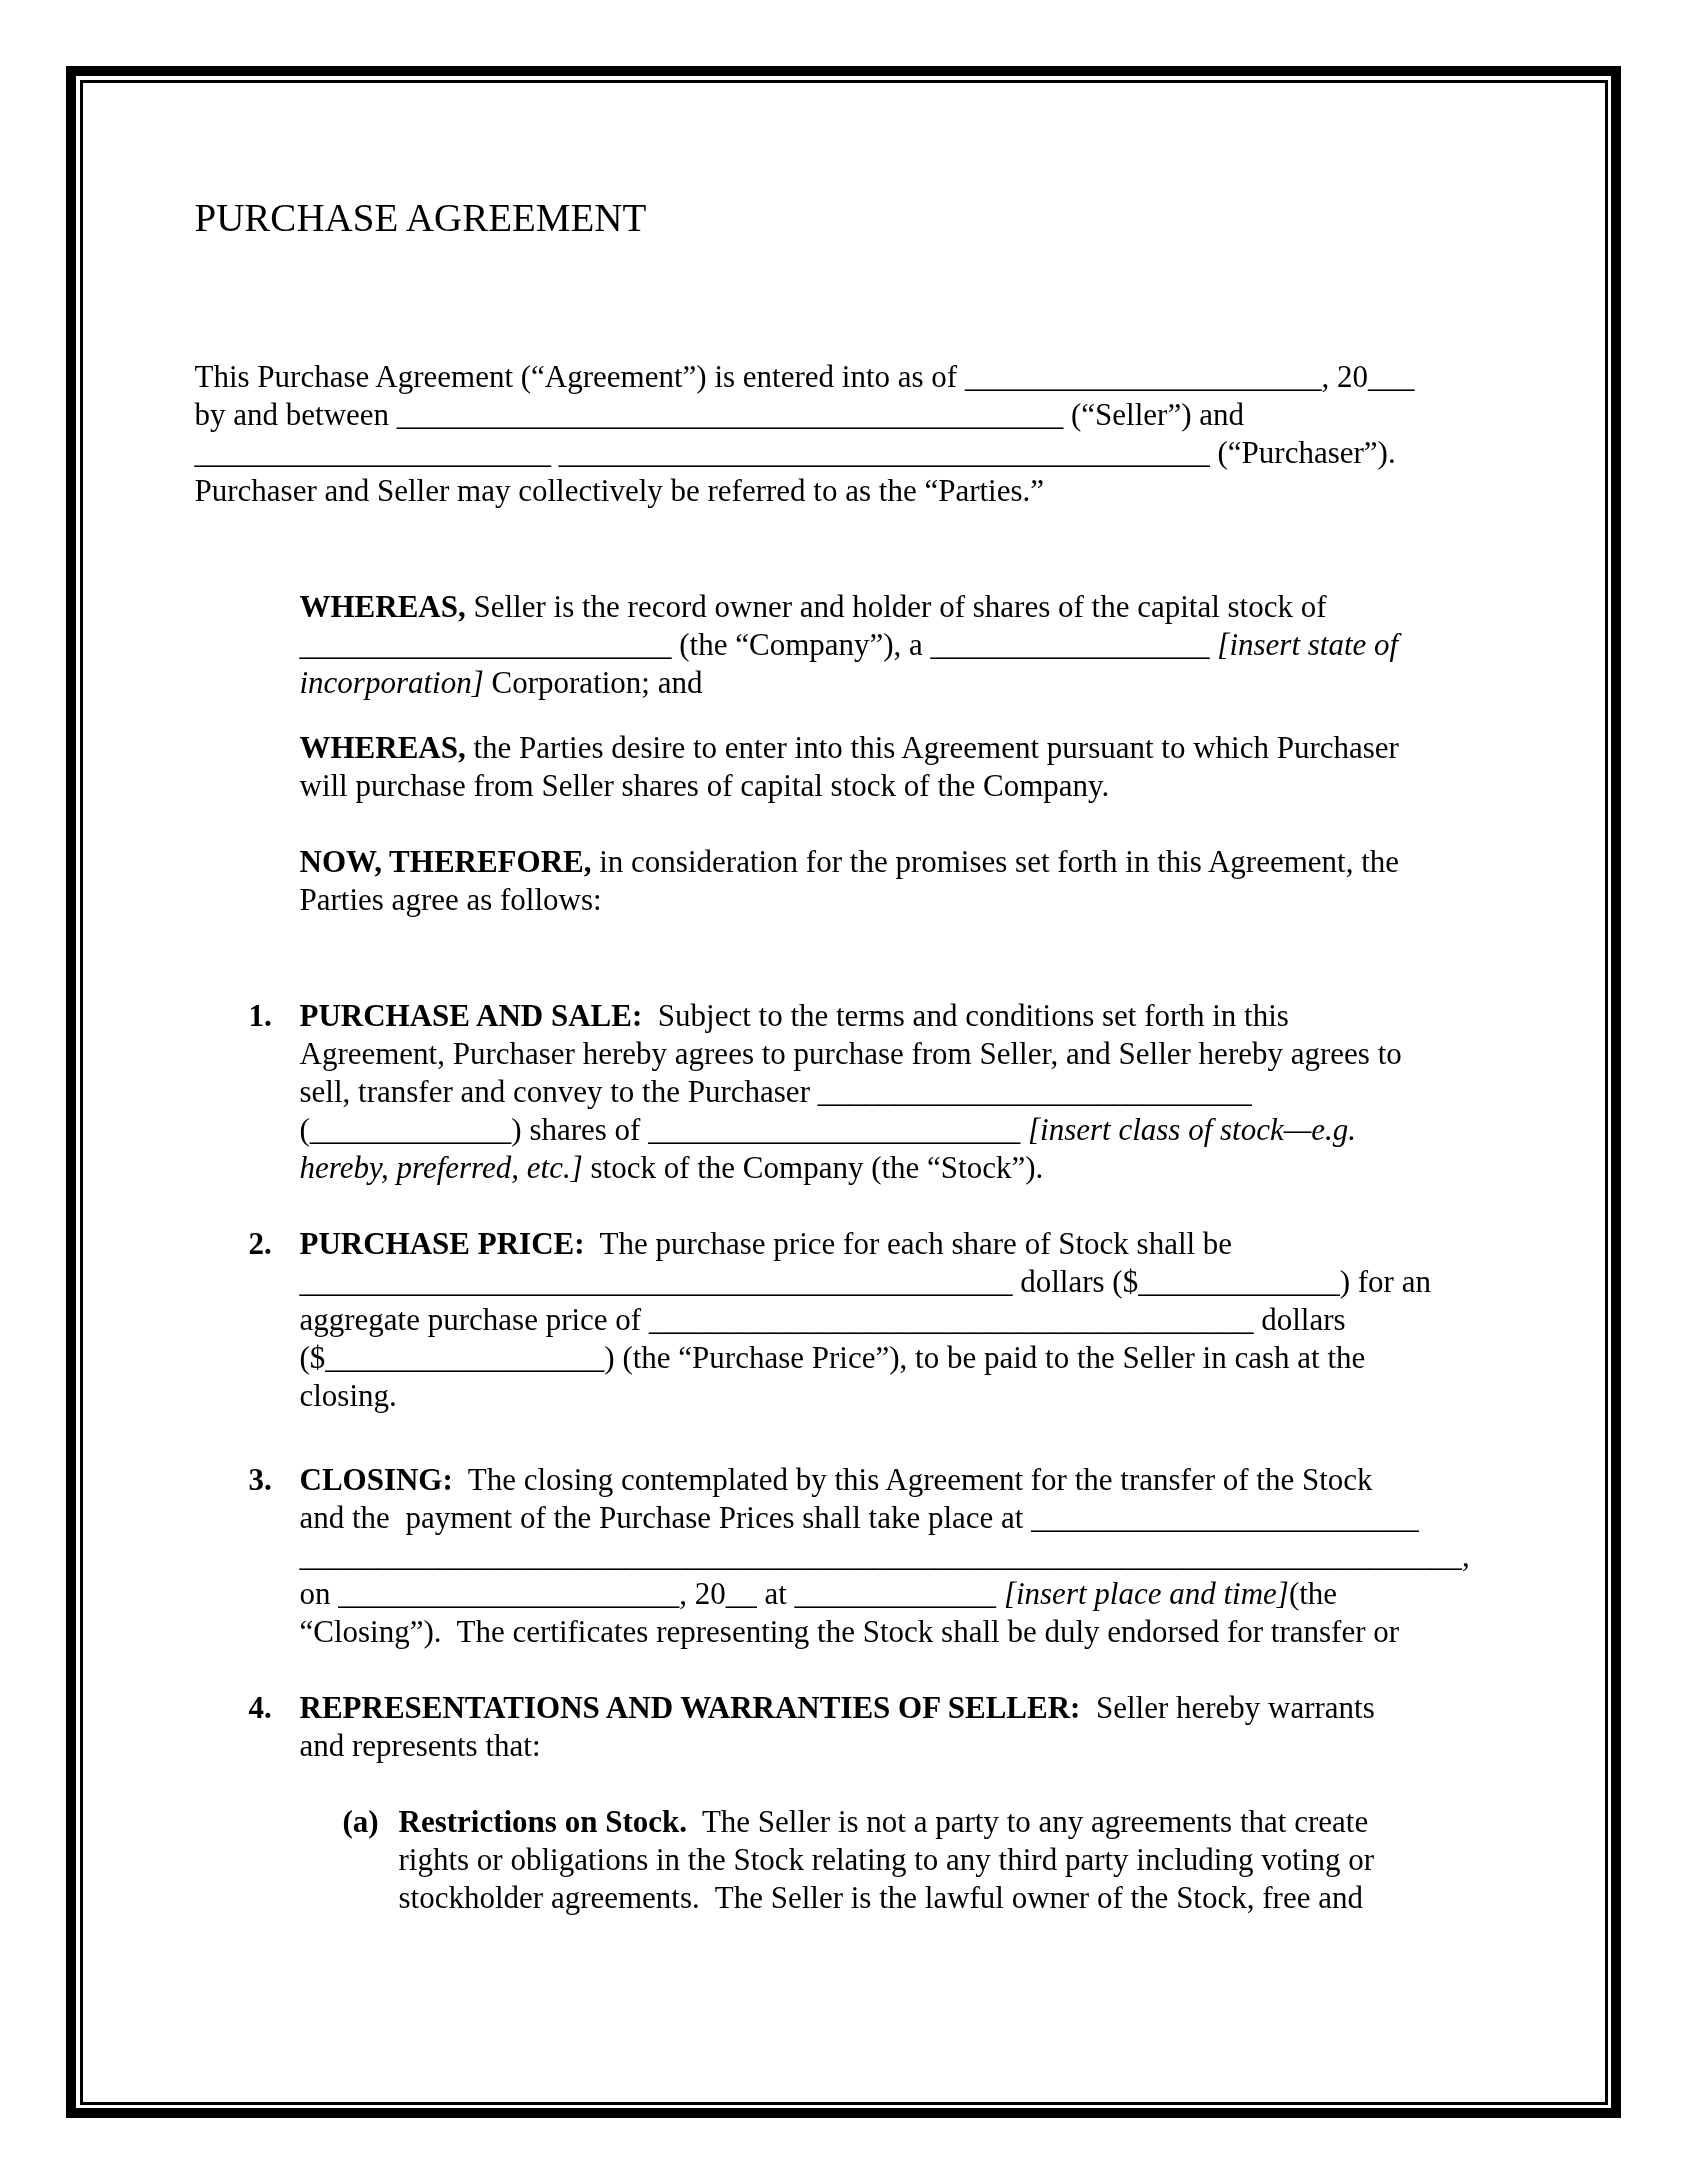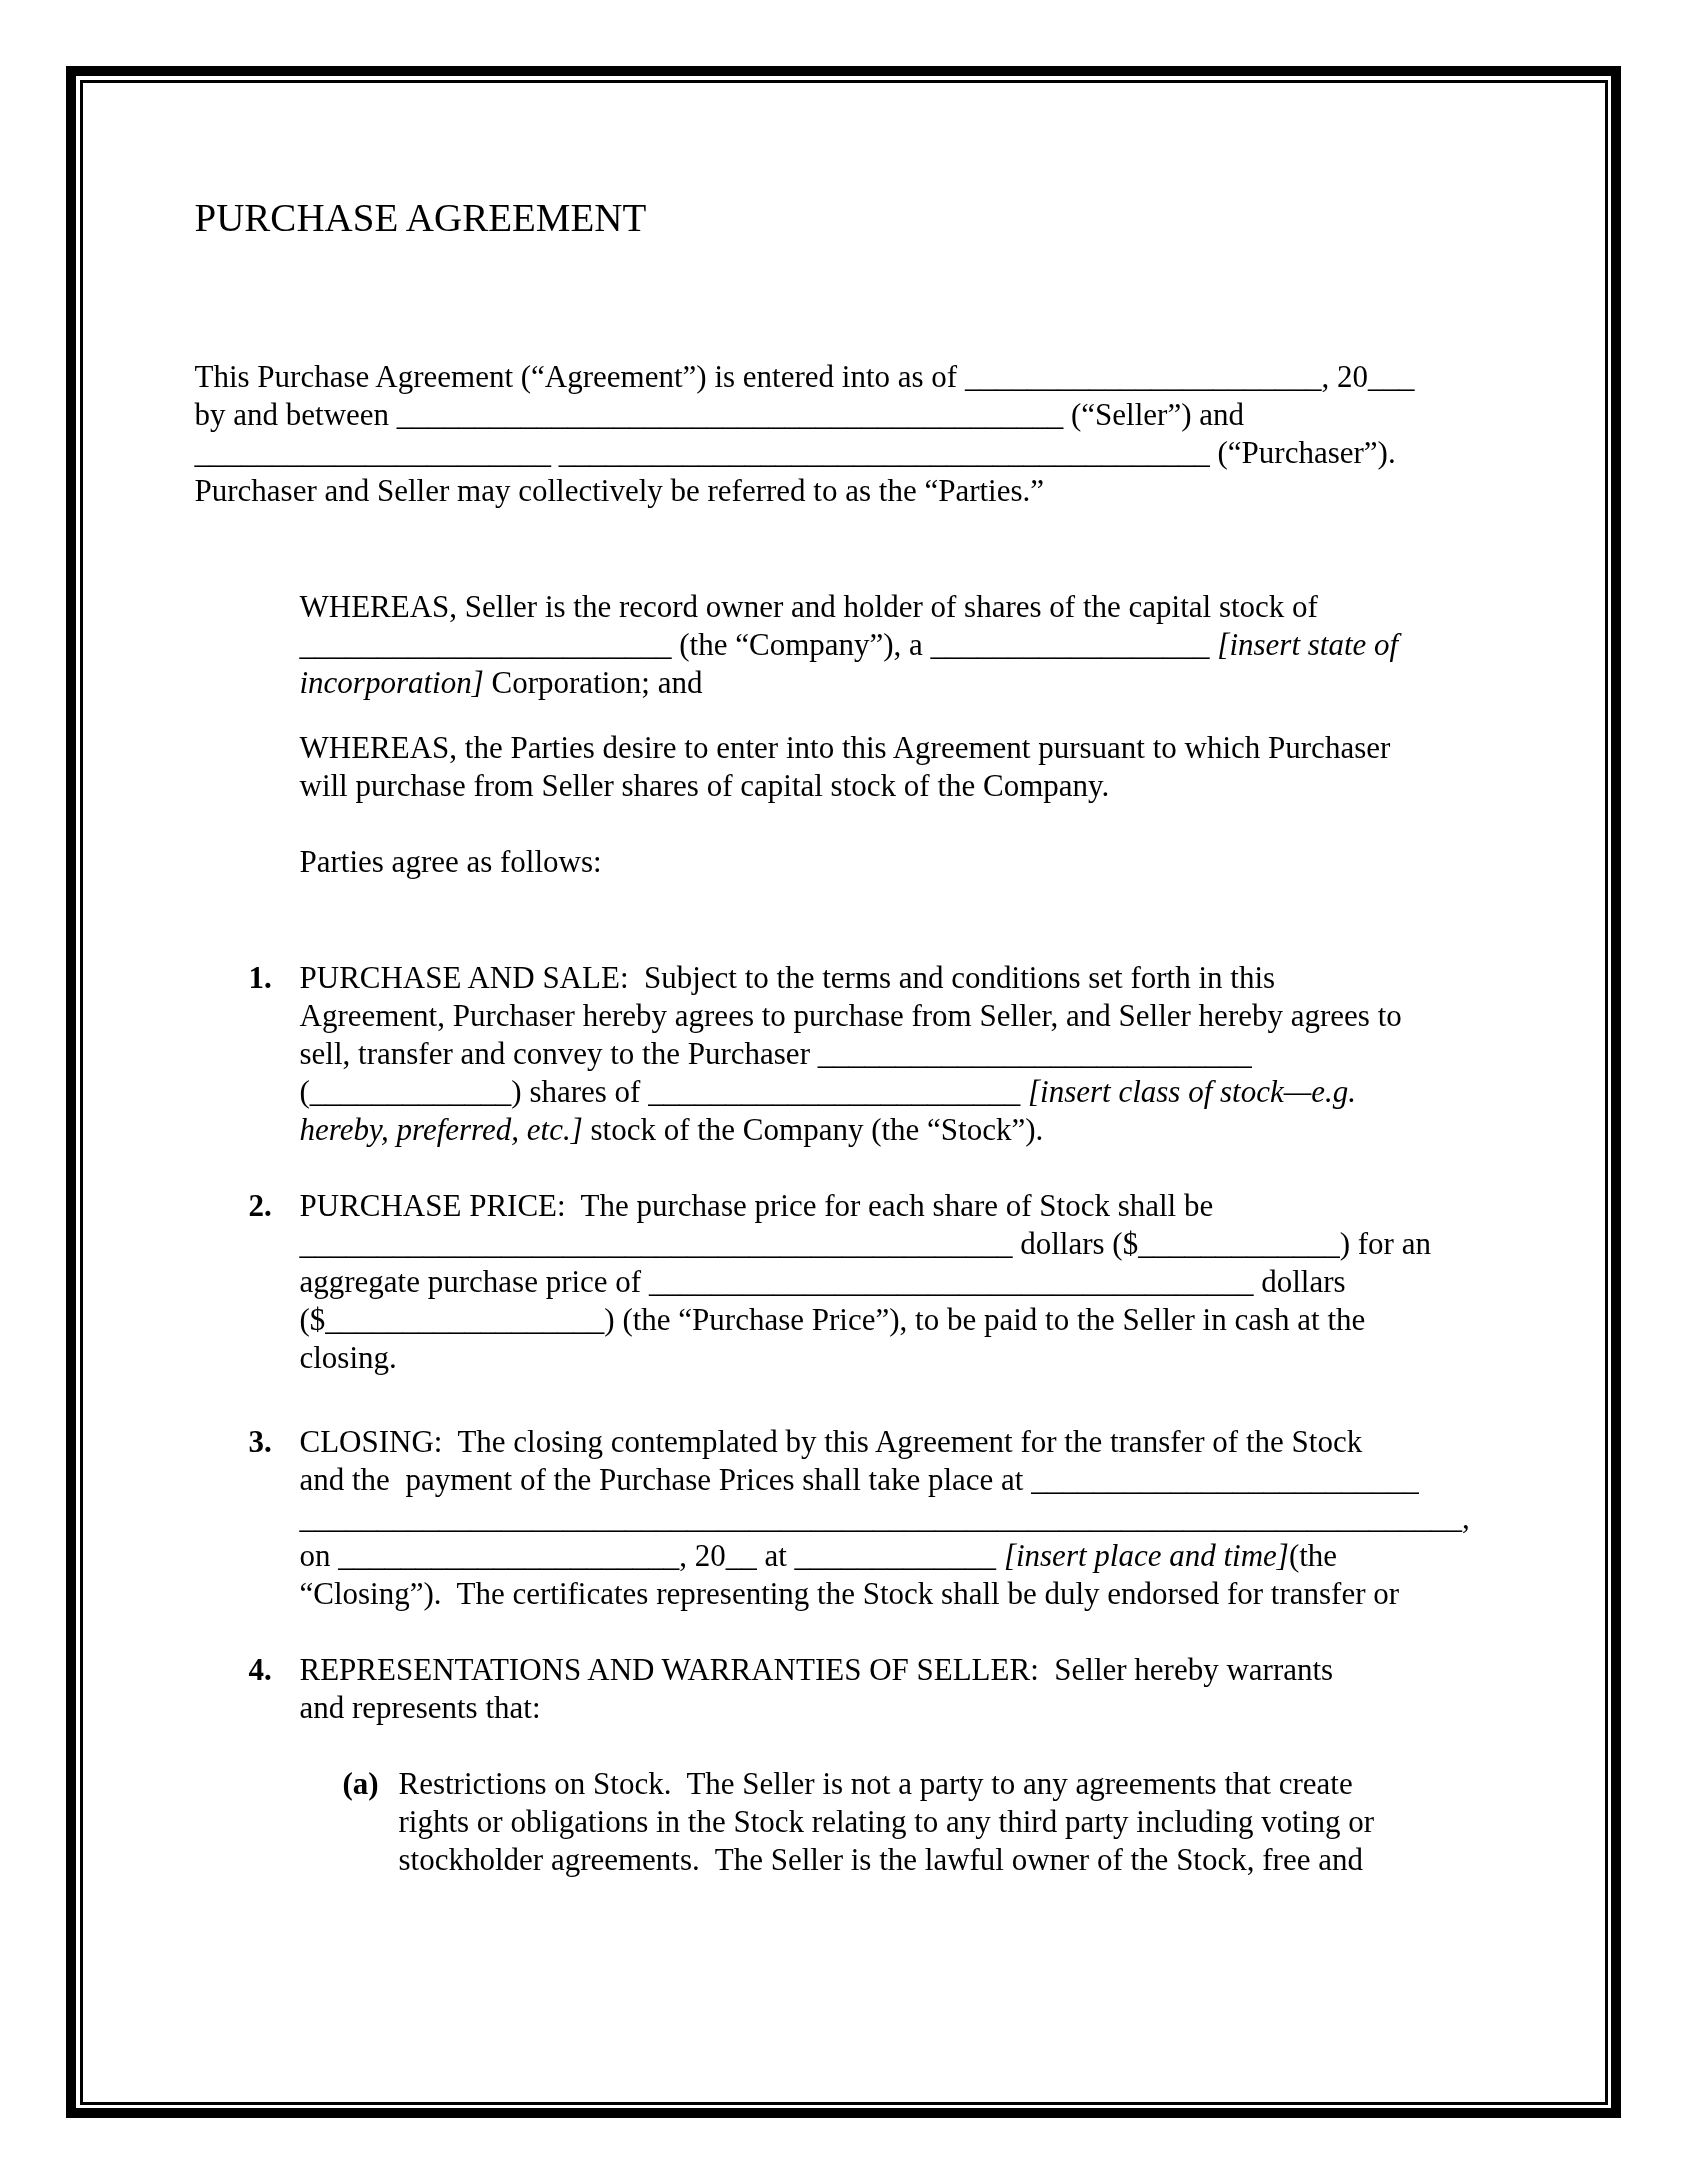--- a/index.html
+++ b/index.html
@@ -18,21 +18,21 @@
   .content{
     position:absolute;top:0;left:0;right:0;bottom:0;
     padding:113px 105px 0 112px;
     font-size:31px;line-height:38px;
   }
   .doc-title{
     text-align:left;font-weight:normal;font-size:39px;line-height:44px;
     white-space:pre;
   }
   .line{white-space:pre;height:38px;}
-  .b{font-weight:normal;}
+  .b{font-weight:bold;}
   .i{font-style:italic;}
   .para.intro{margin-top:118px;}
   .para.indent{margin-left:105px;}
   .para.w1{margin-top:78px;}
   .para.w2{margin-top:27px;}
   .para.now{margin-top:38px;}
   .item{position:relative;padding-left:105px;}
   .item .marker{position:absolute;left:54px;top:0;font-weight:bold;white-space:pre;}
   .item.item1{margin-top:78px;}
   .item.item2{margin-top:38px;}
@@ -62,20 +62,21 @@
         <div class="line"><span>________________________ (the “Company”), a __________________ </span><span class="i">[insert state of</span></div>
         <div class="line"><span class="i">incorporation]</span><span> Corporation; and</span></div>
       </div>
 
       <div class="para indent w2">
         <div class="line"><span class="b">WHEREAS,</span><span> the Parties desire to enter into this Agreement pursuant to which Purchaser</span></div>
         <div class="line">will purchase from Seller shares of capital stock of the Company.</div>
       </div>
 
       <div class="para indent now">
+        <div class="line"><span class="b">NOW, THEREFORE,</span><span> in consideration for the promises set forth in this Agreement, the</span></div>
         <div class="line">Parties agree as follows:</div>
       </div>
 
       <div class="item item1">
         <span class="marker">1.</span>
         <div class="line"><span class="b">PURCHASE AND SALE:</span><span>  Subject to the terms and conditions set forth in this</span></div>
         <div class="line">Agreement, Purchaser hereby agrees to purchase from Seller, and Seller hereby agrees to</div>
         <div class="line">sell, transfer and convey to the Purchaser ____________________________</div>
         <div class="line"><span>(_____________) shares of ________________________ </span><span class="i">[insert class of stock—e.g.</span></div>
         <div class="line"><span class="i">hereby, preferred, etc.]</span><span> stock of the Company (the “Stock”).</span></div>

